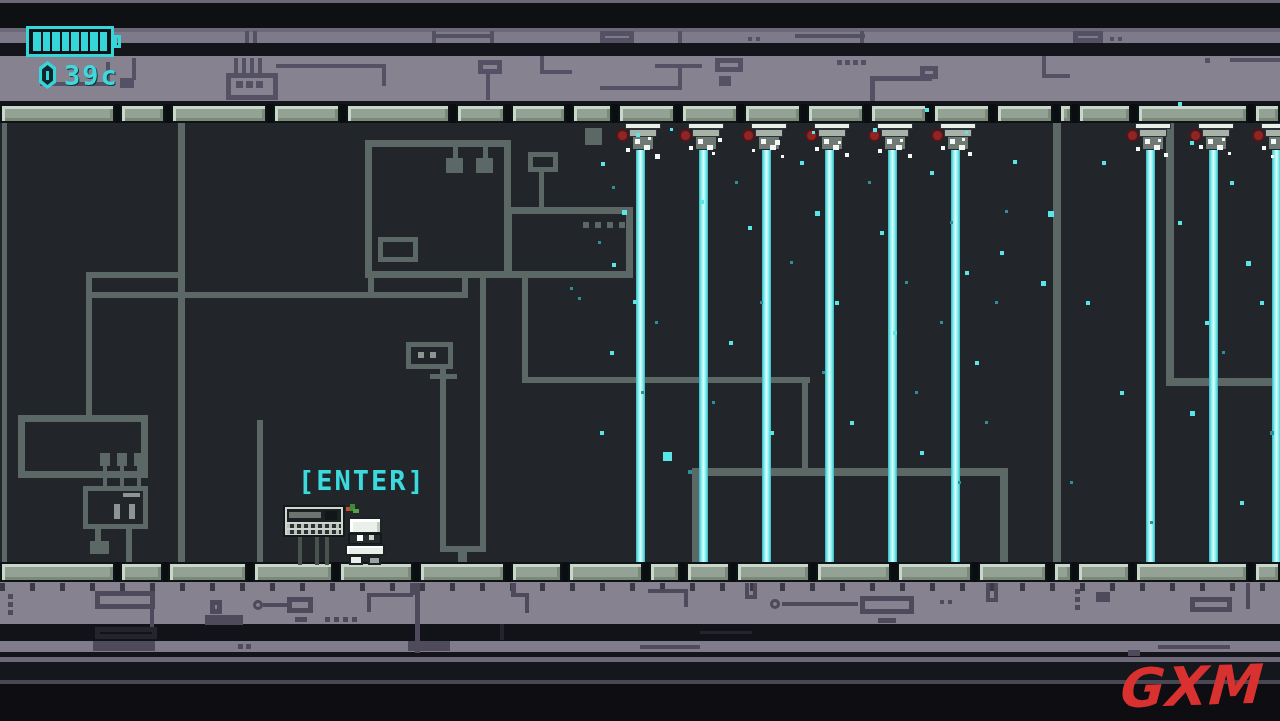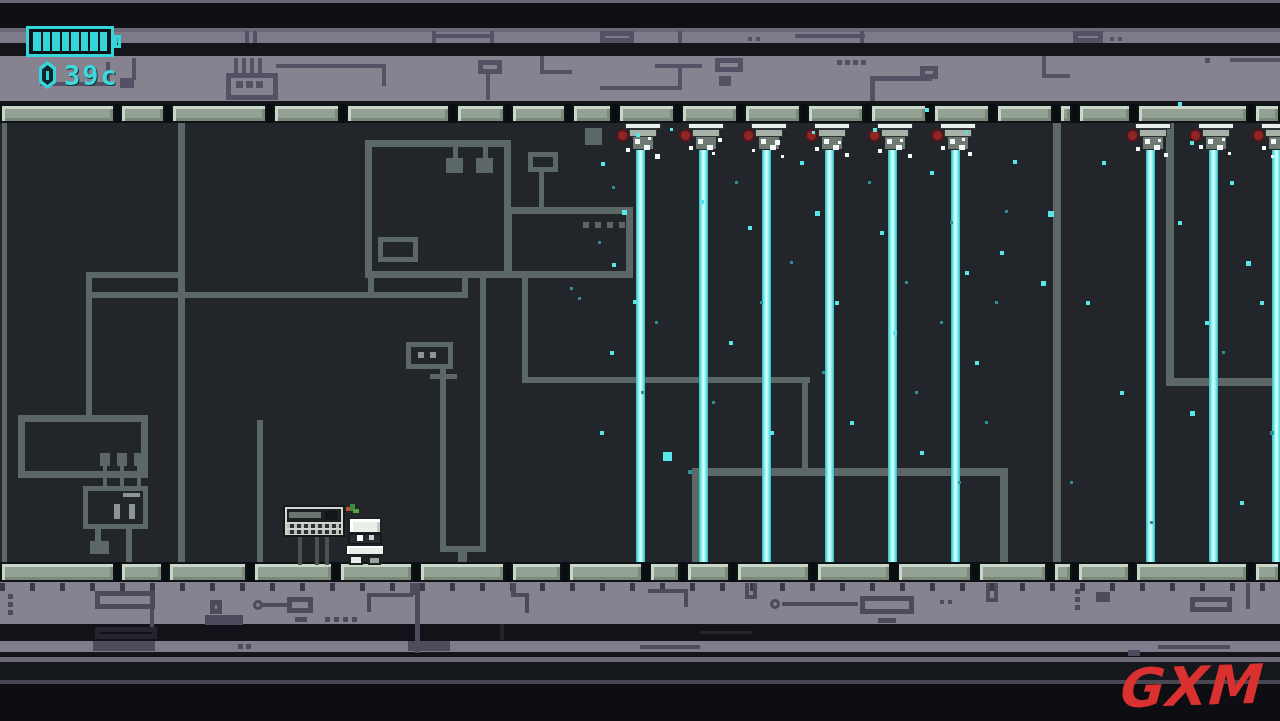--- a/index.html
+++ b/index.html
@@ -426,20 +426,21 @@
     <div class="pl-sprout-g2"></div>
     <div class="pl-head"></div>
     <div class="pl-visor"></div>
     <div class="pl-eye1"></div>
     <div class="pl-eye2"></div>
     <div class="pl-torso"></div>
     <div class="pl-boot-l"></div>
     <div class="pl-boot-r"></div>
   </div>
 
+  <div id="enter-prompt">[ENTER]</div>
 
   <div id="particles" class="abs">
       <div class="pt w" style="left: 626px; top: 148px; width: 4px; height: 4px;"></div>
       <div class="pt w" style="left: 648px; top: 137px; width: 3px; height: 3px;"></div>
       <div class="pt w" style="left: 655px; top: 154px; width: 5px; height: 5px;"></div>
       <div class="pt w" style="left: 689px; top: 146px; width: 4px; height: 4px;"></div>
       <div class="pt w" style="left: 712px; top: 152px; width: 3px; height: 3px;"></div>
       <div class="pt w" style="left: 718px; top: 138px; width: 4px; height: 4px;"></div>
       <div class="pt w" style="left: 752px; top: 149px; width: 3px; height: 3px;"></div>
       <div class="pt w" style="left: 775px; top: 140px; width: 5px; height: 5px;"></div>

